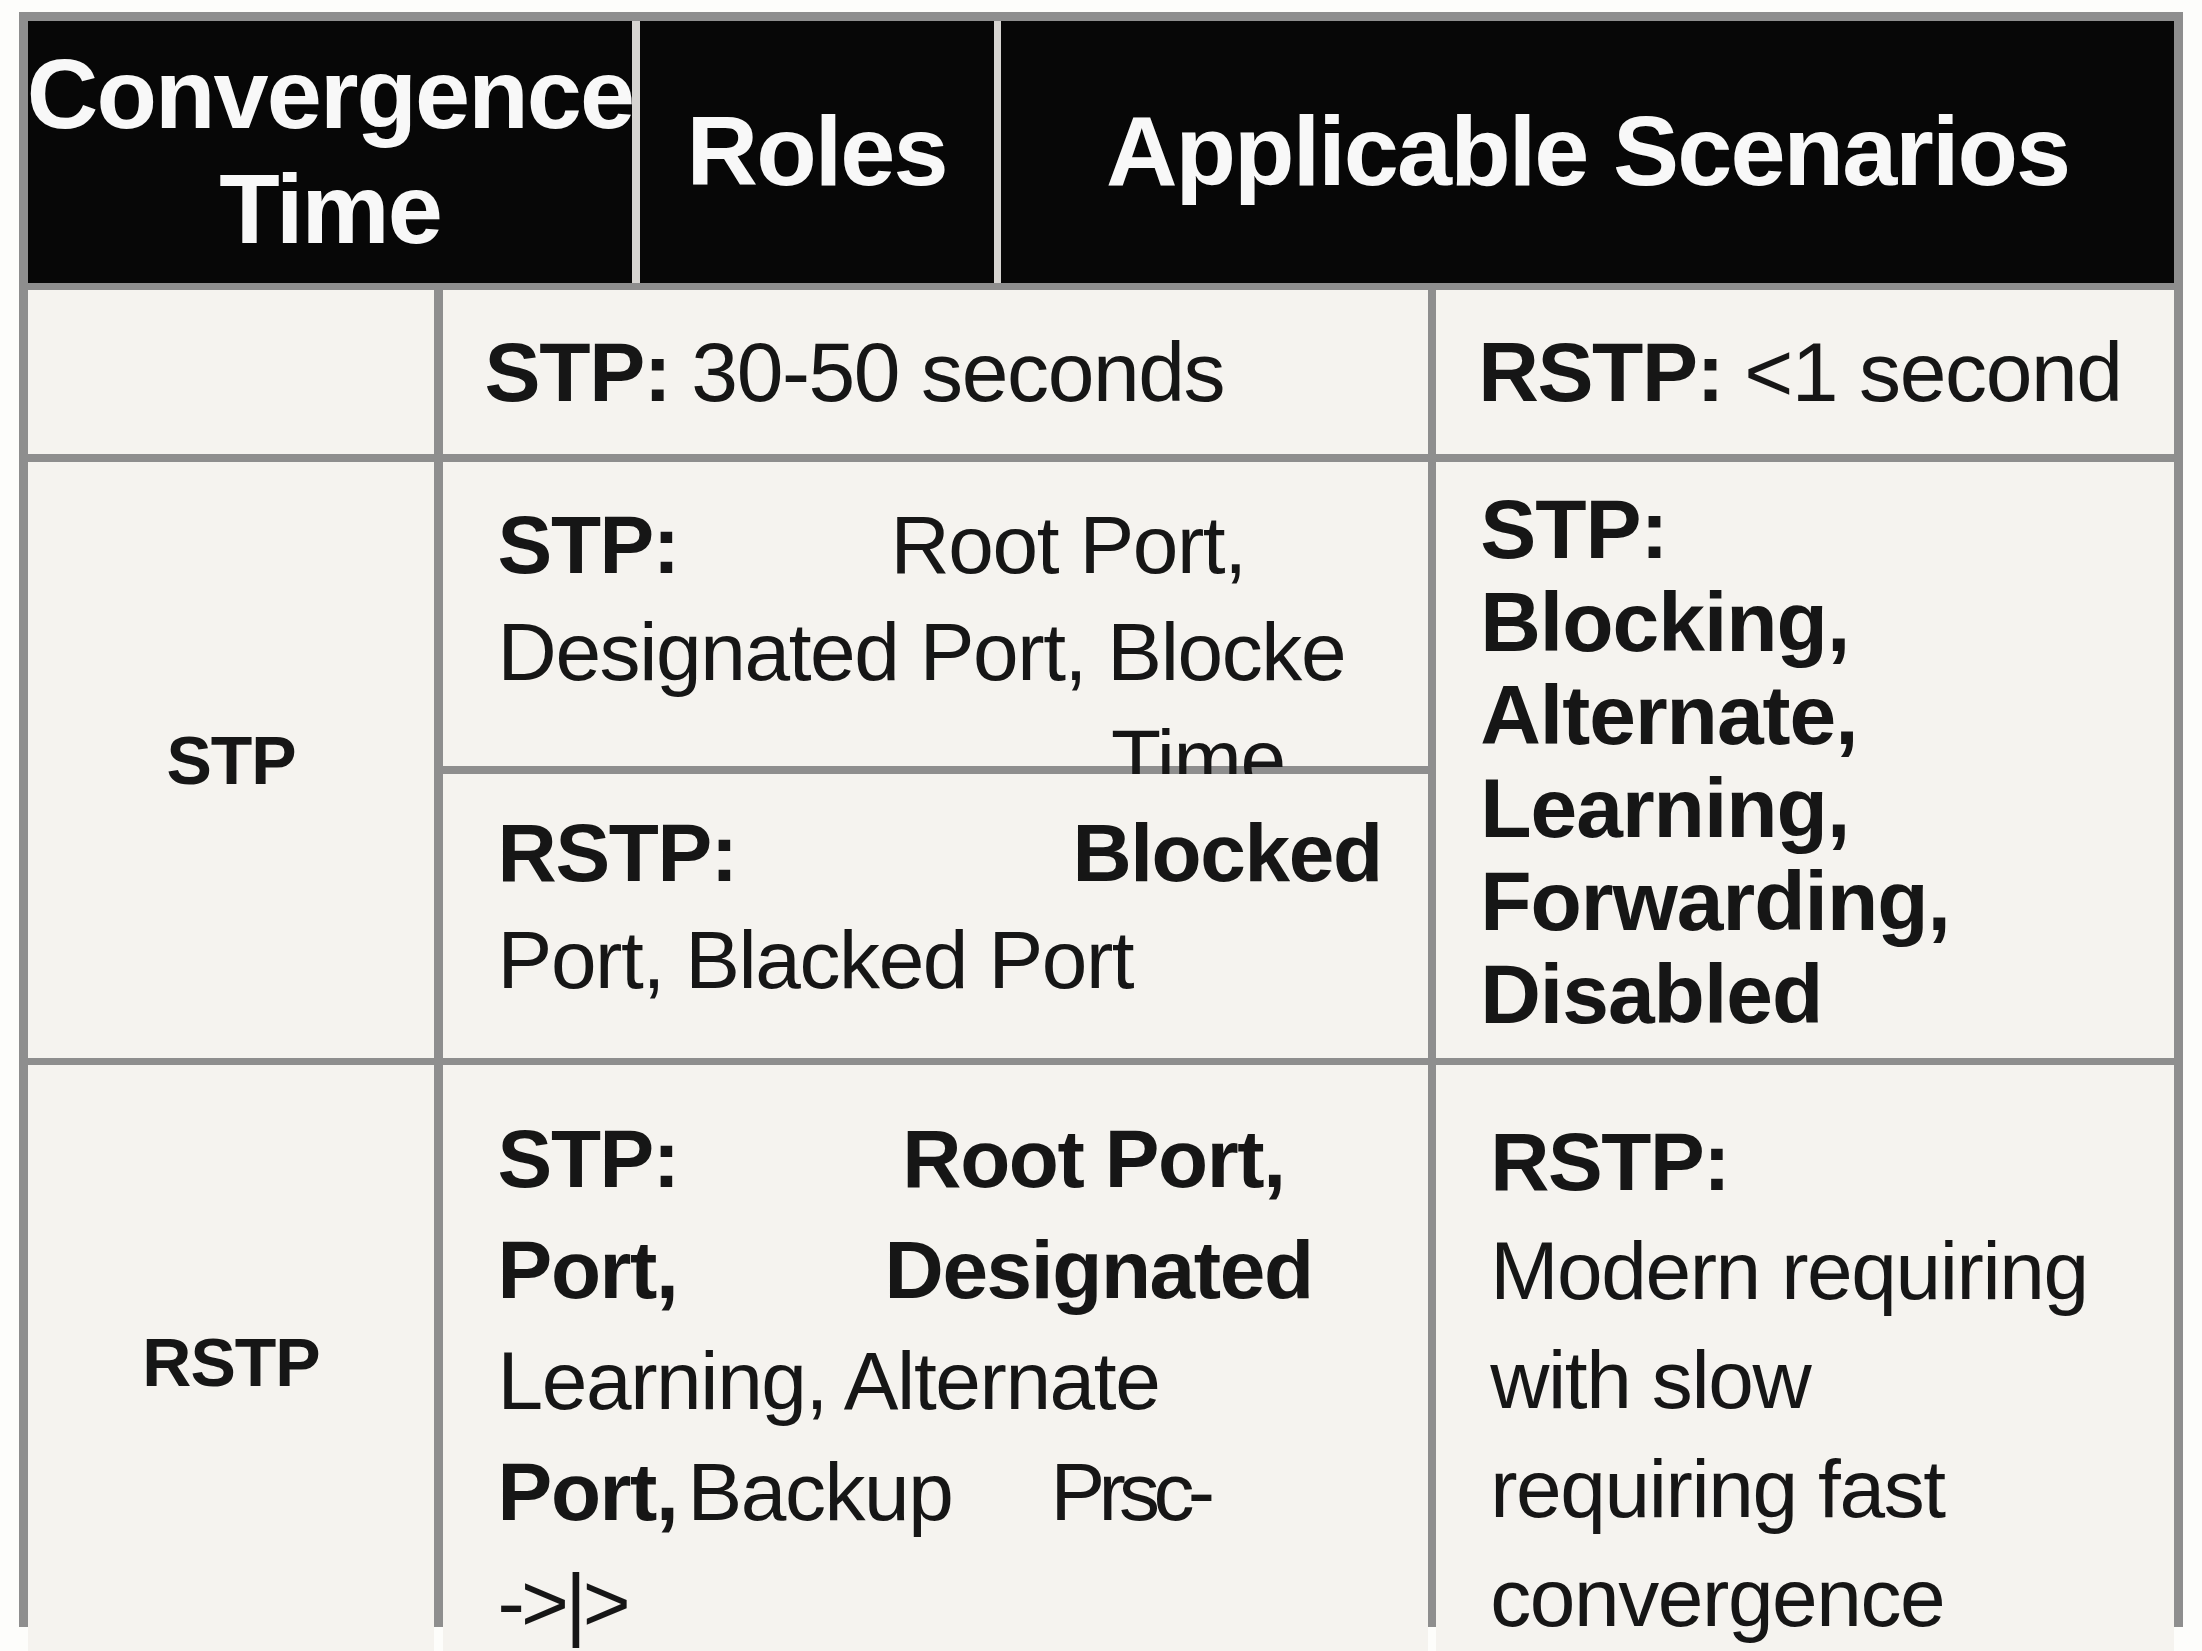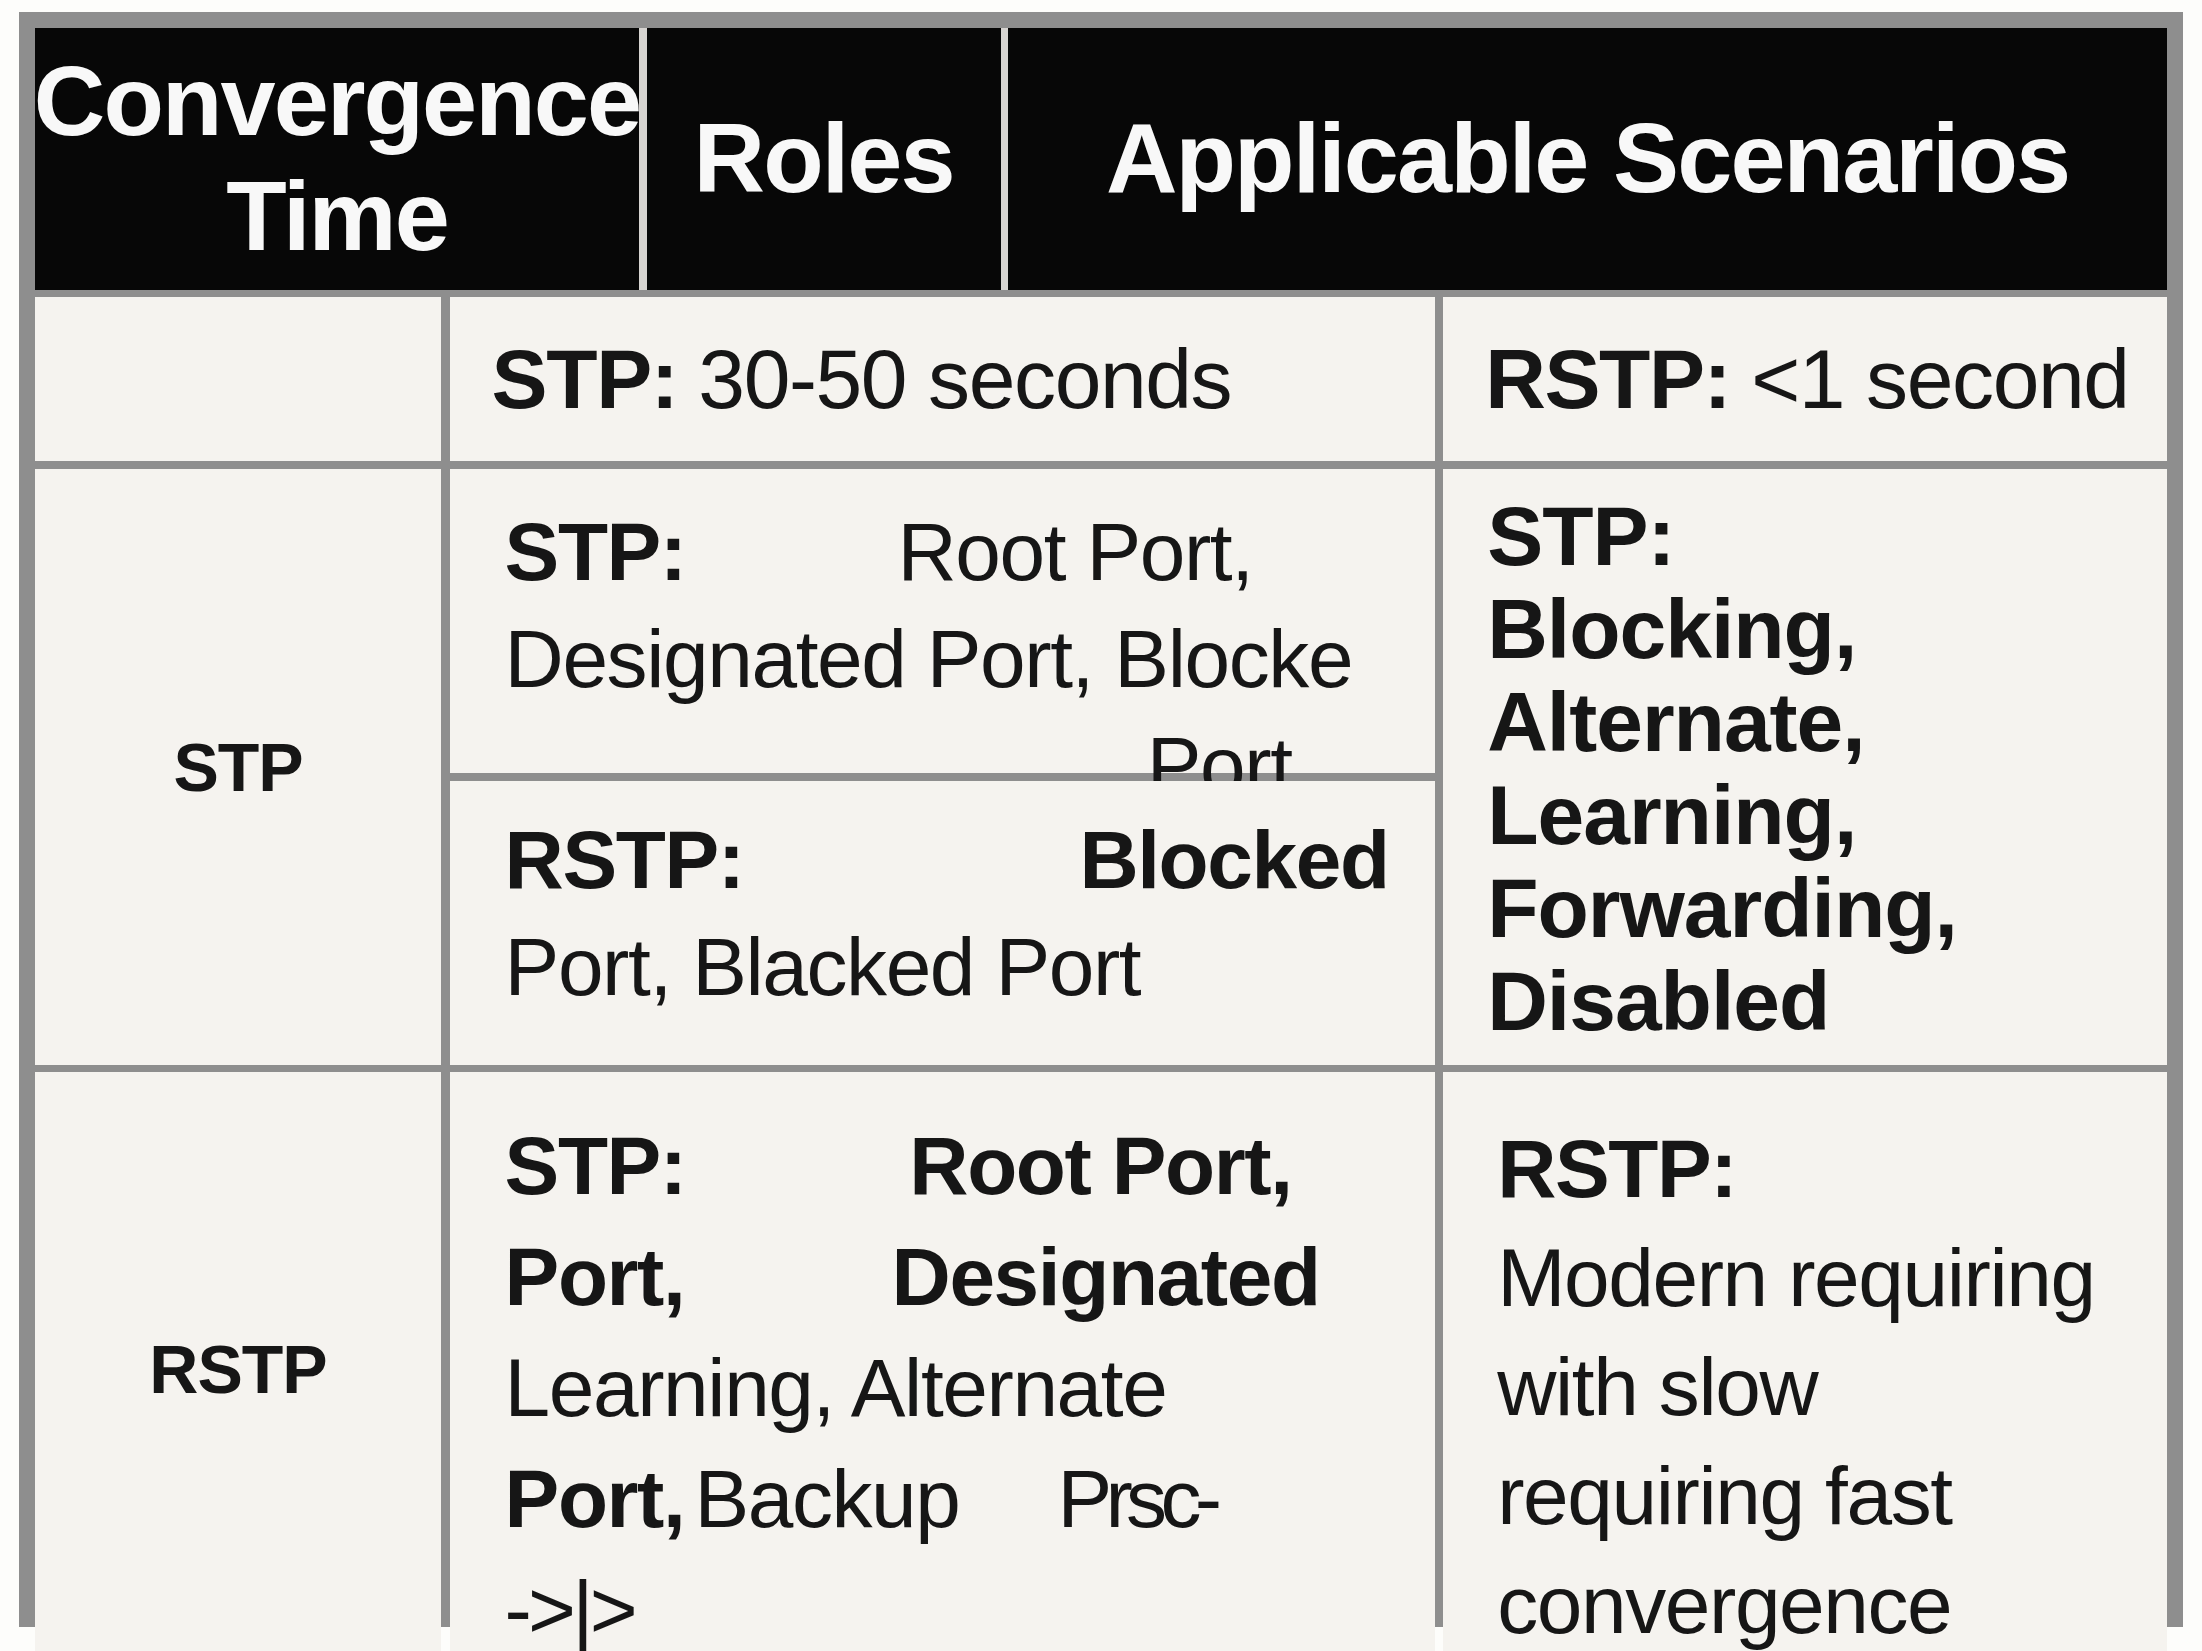--- a/index.html
+++ b/index.html
@@ -10,21 +10,21 @@
     --header-gap:#d6d4d1;
     --cell-bg:#f5f3ef;
     --text:#161616;
   }
   *{margin:0;padding:0;box-sizing:border-box}
   html,body{width:2202px;height:1652px;background:var(--page-bg);
     font-family:"Liberation Sans","DejaVu Sans",sans-serif;color:var(--text);}
   .page{position:relative;width:2202px;height:1652px;overflow:hidden}
 
   .tbl{position:absolute;left:19px;top:11.5px;width:2164px;height:1615px;
-    background:var(--table-border);padding:16px;
+    background:var(--table-border);padding:9px;
     display:flex;flex-direction:column;gap:7.6px;}
 
   
   .hrow{display:flex;gap:7.6px;height:262px;background:var(--header-gap);flex:none}
   .hcell{background:var(--header-bg);color:var(--header-text);
     display:flex;align-items:center;justify-content:center;text-align:center;
     font-weight:700;font-size:99px;line-height:1.16;letter-spacing:-1.9px;height:100%;}
   .hc1{width:604px;flex:none}
   .hc2{width:354px;flex:none}
   .hc3{width:474px;flex:none}
@@ -103,21 +103,21 @@
     <div class="brow row2">
       <div class="cell c1 protocol">STP</div>
 
       <div class="colsplit">
         <div class="cell sub1">
           <div class="line spread l1">
             <span class="b">STP:</span>
             <span>Root Port,</span>
           </div>
           <div class="line l2">Designated Port, Blocke</div>
-          <div class="line l3">Port</div>
+          <div class="line l3">Time</div>
         </div>
         <div class="cell sub2">
           <div class="line spread l1">
             <span>RSTP:</span>
             <span>Blocked</span>
           </div>
           <div class="line l2">Port, Blacked Port</div>
         </div>
       </div>
 

